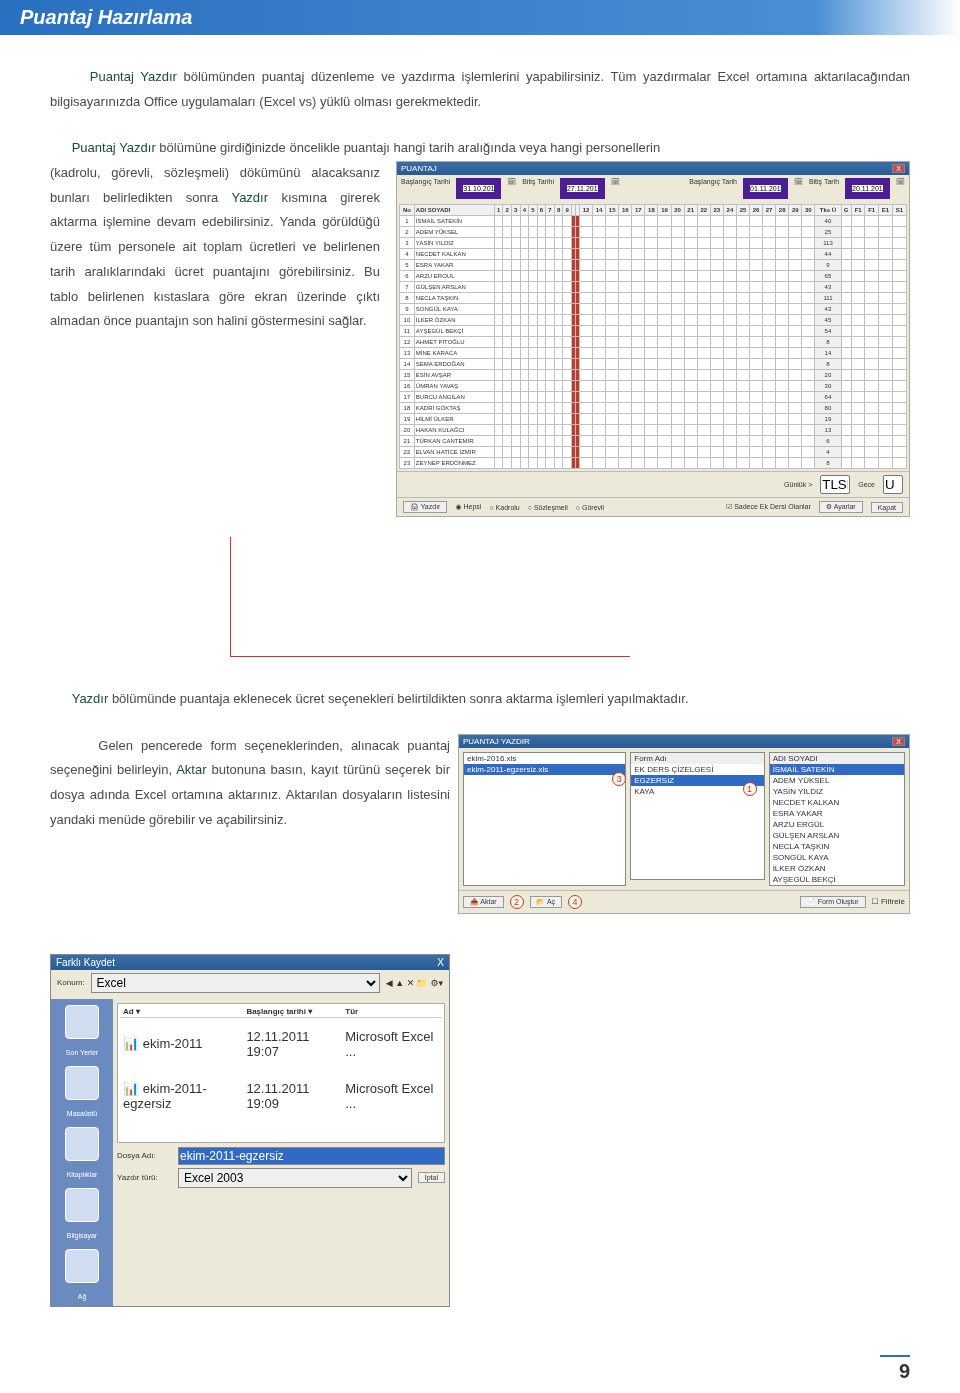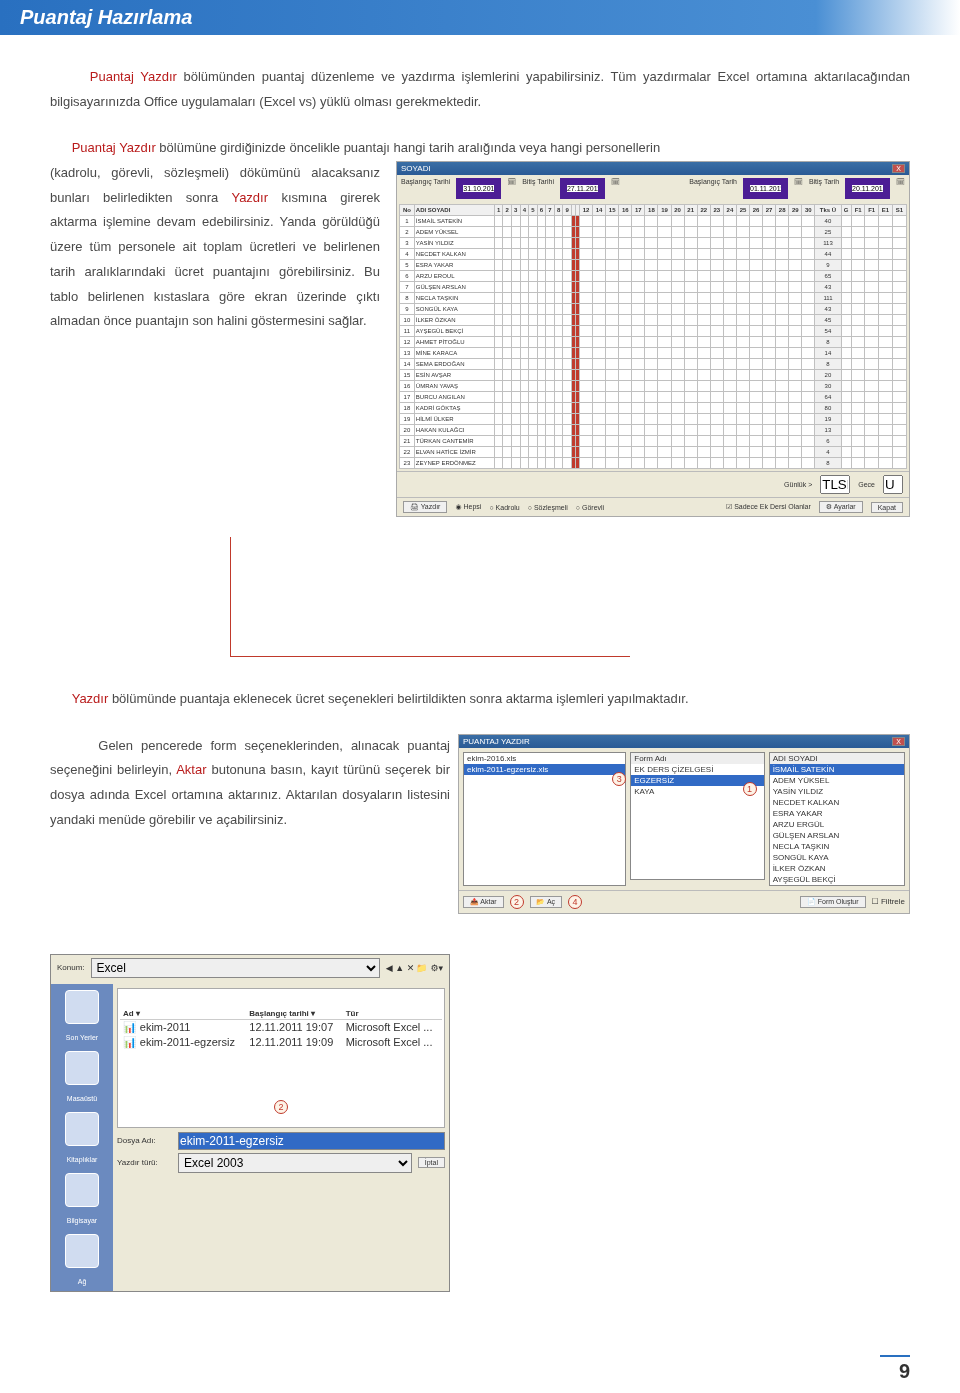--- a/index.html
+++ b/index.html
@@ -22,21 +22,21 @@
   }
   .content {
     padding: 30px 50px 20px 50px;
   }
   .para {
     color: #4a4a4a;
     line-height: 1.9;
     text-align: justify;
     margin-bottom: 22px;
   }
-  .red { color: #b91c1c; }
+  .red { color: #14532d; }
   .two-col {
     display: flex;
     gap: 16px;
     align-items: flex-start;
     margin-bottom: 20px;
   }
   .left-text {
     flex: 0 0 330px;
   }
   .screenshot1 {
@@ -197,23 +197,23 @@
     padding: 1px;
   }
   .filelist {
     border: 1px solid #aaa;
     background: #fff;
     height: 140px;
     font-size: 8px;
     padding: 2px;
     margin-bottom: 4px;
   }
-  .filelist table { width: 100%; border-collapse: collapse; margin-top: 17px; }
+  .filelist table { width: 100%; border-collapse: collapse; }
   .filelist th { text-align: left; font-size: 8px; border-bottom: 1px solid #ccc; padding: 1px 3px;}
-  .filelist td { font-size: 11px; padding: 1px 3px; }
+  .filelist td { font-size: 13px; padding: 11px 3px; }
   .page-num {
     position: absolute;
     bottom: 10px;
     right: 50px;
     font-size: 20px;
     font-weight: bold;
     color: #333;
     border-top: 2px solid #2970c0;
     padding-top: 3px;
     width: 30px;
@@ -239,21 +239,21 @@
 
   <div class="two-col">
     <div class="left-text">
       <p class="para" style="margin-bottom:0;">
         <span>(kadrolu, görevli, sözleşmeli) dökümünü alacaksanız bunları belirledikten sonra </span><span class="red">Yazdır</span><span> kısmına girerek aktarma işlemine devam edebilirsiniz. Yanda görüldüğü üzere tüm personele ait toplam ücretleri ve belirlenen tarih aralıklarındaki ücret puantajını görebilirsiniz. Bu tablo belirlenen kıstaslara göre ekran üzerinde çıktı almadan önce puantajın son halini göstermesini sağlar.</span>
       </p>
     </div>
 
     <div class="screenshot1">
       <div class="titlebar">
-        <span>SOYADI</span>
+        <span>PUANTAJ</span>
         <span class="x">X</span>
       </div>
       <div class="daterow">
         <span>Başlangıç Tarihi</span>
         <input value="31.10.2011" style="">
         <span>🗓</span>
         <span>Bitiş Tarihi</span>
         <input value="27.11.2011" style="">
         <span>🗓</span>
         <span style="flex:1"></span>
@@ -1284,20 +1284,24 @@
         <span style="flex:1"></span>
         <span class="btn7">📄 <span>Form Oluştur</span></span>
         <label>☐ <span>Filtrele</span></label>
       </div>
     </div>
   </div>
 
 </div>
 
 <div class="savedlg">
+  <div class="tb">
+    <span>Farklı Kaydet</span>
+    <span class="x">X</span>
+  </div>
   <div class="sdl-row" style="padding:3px 6px;justify-content:space-between;">
     <span>Konum:</span>
     <select><option>Excel</option></select>
     <span style="font-size:9px;">◀ ▲ ✕ 📁 ⚙▾</span>
   </div>
   <div class="savedlg-body">
     <div class="sdl-left" id="places-bar">
         <div class="sdl-icon"></div>
         <div style="text-align: center;">Son Yerler</div>
         <div class="sdl-icon"></div>

